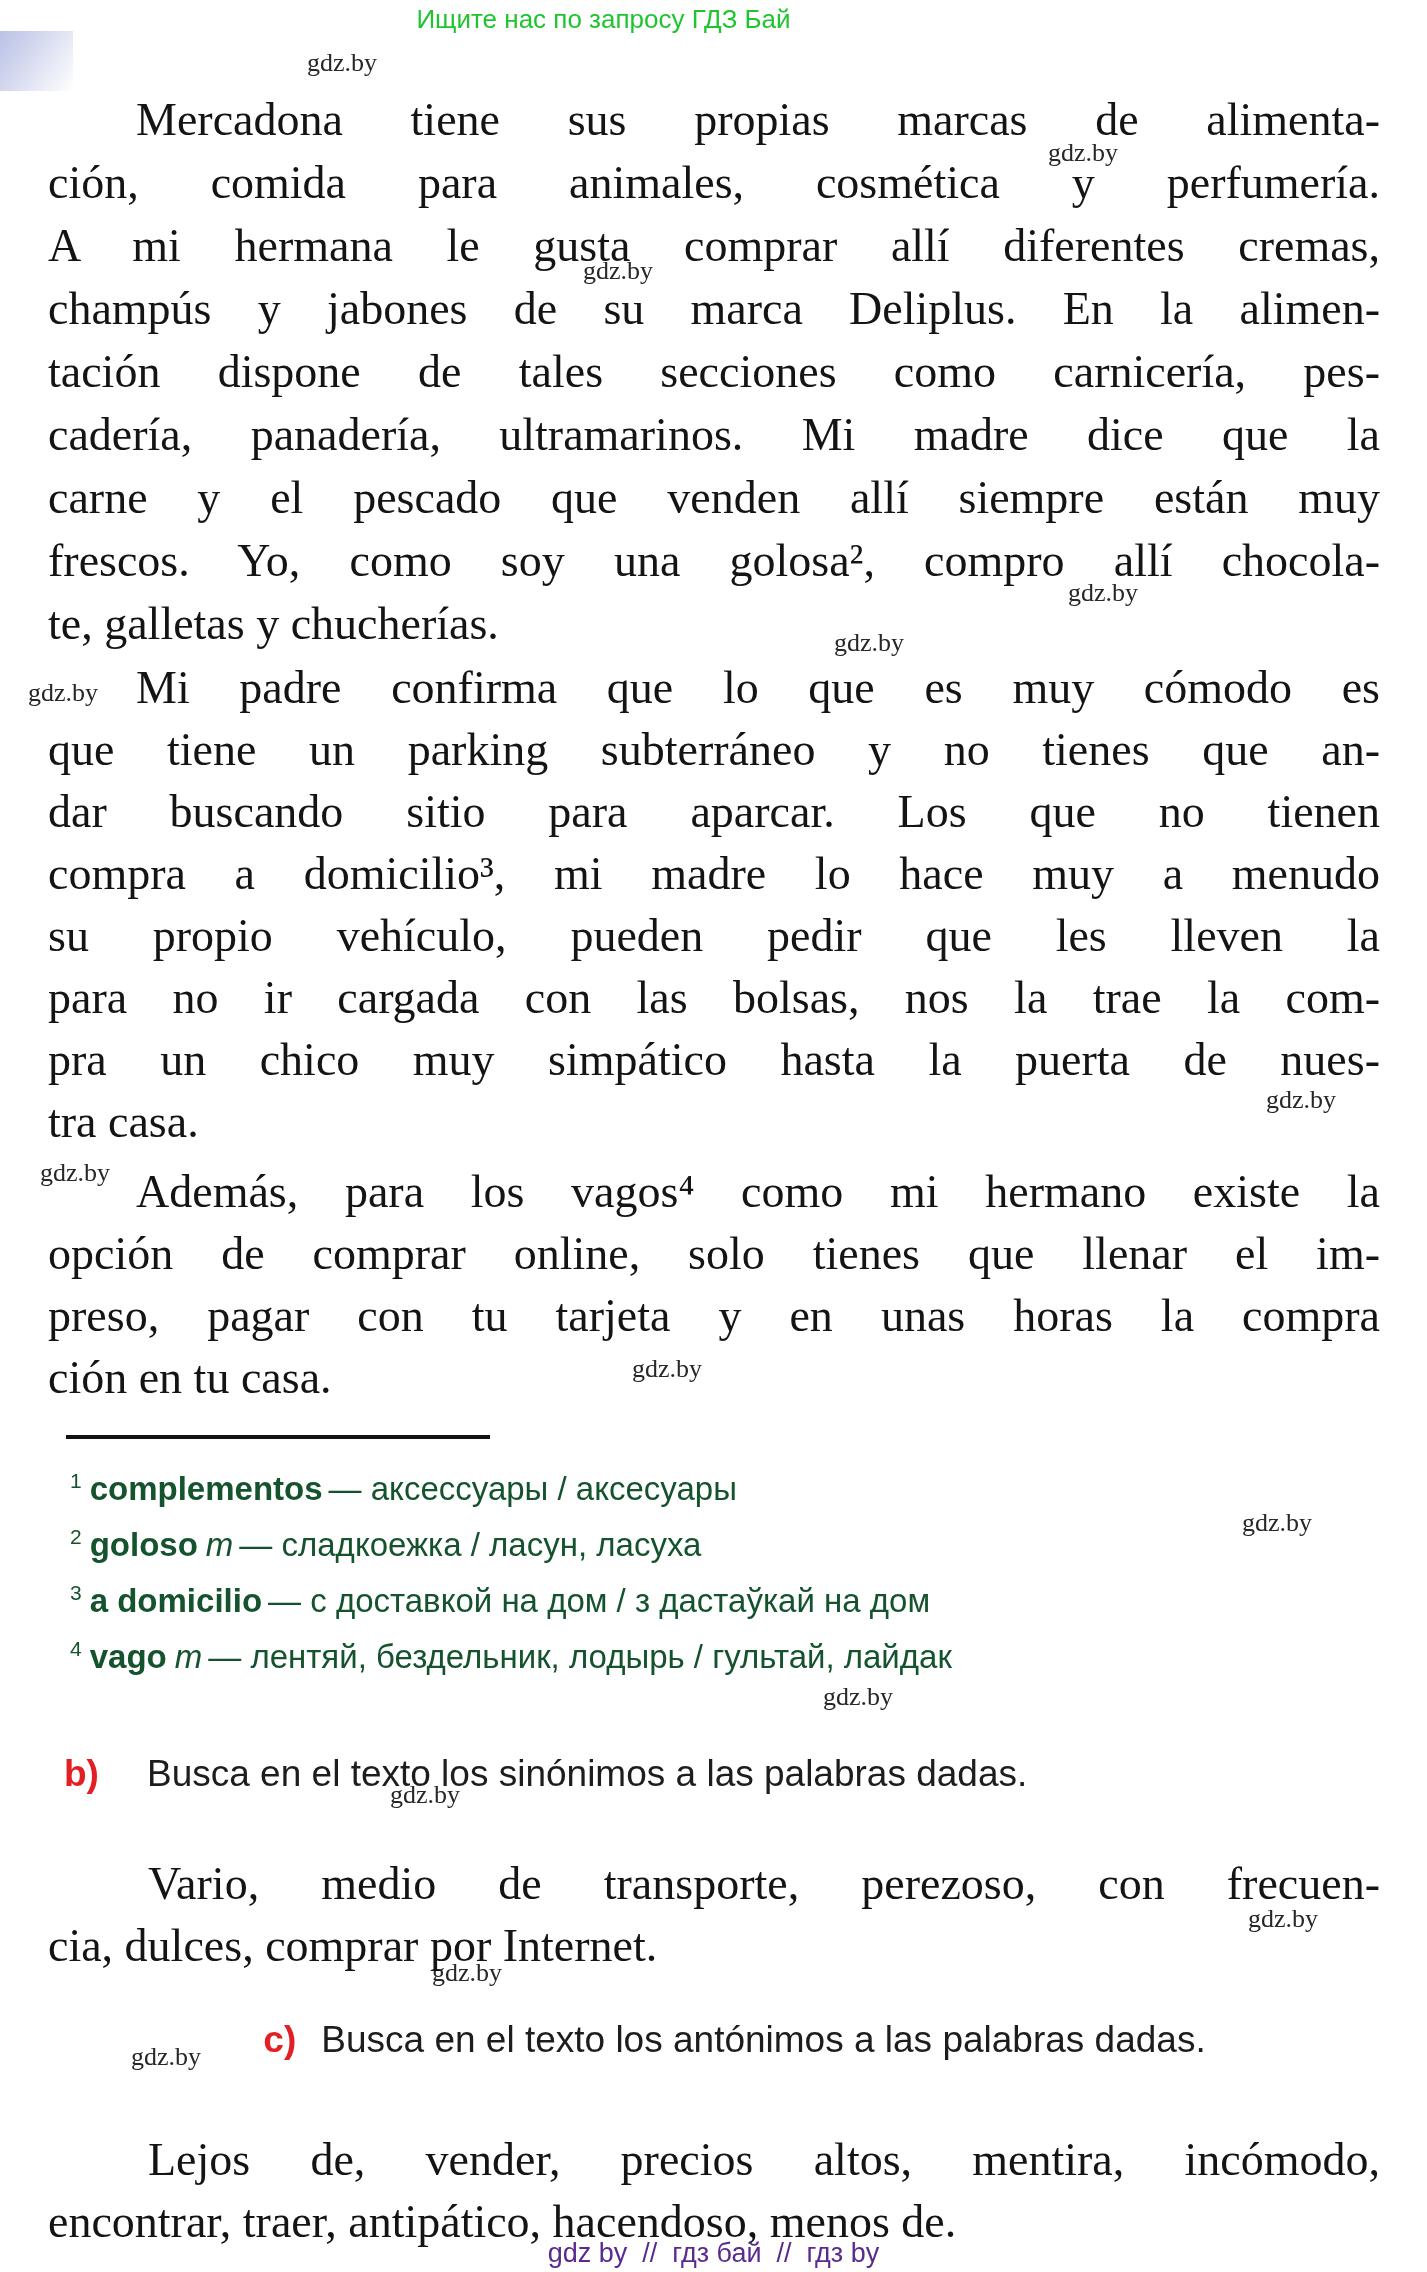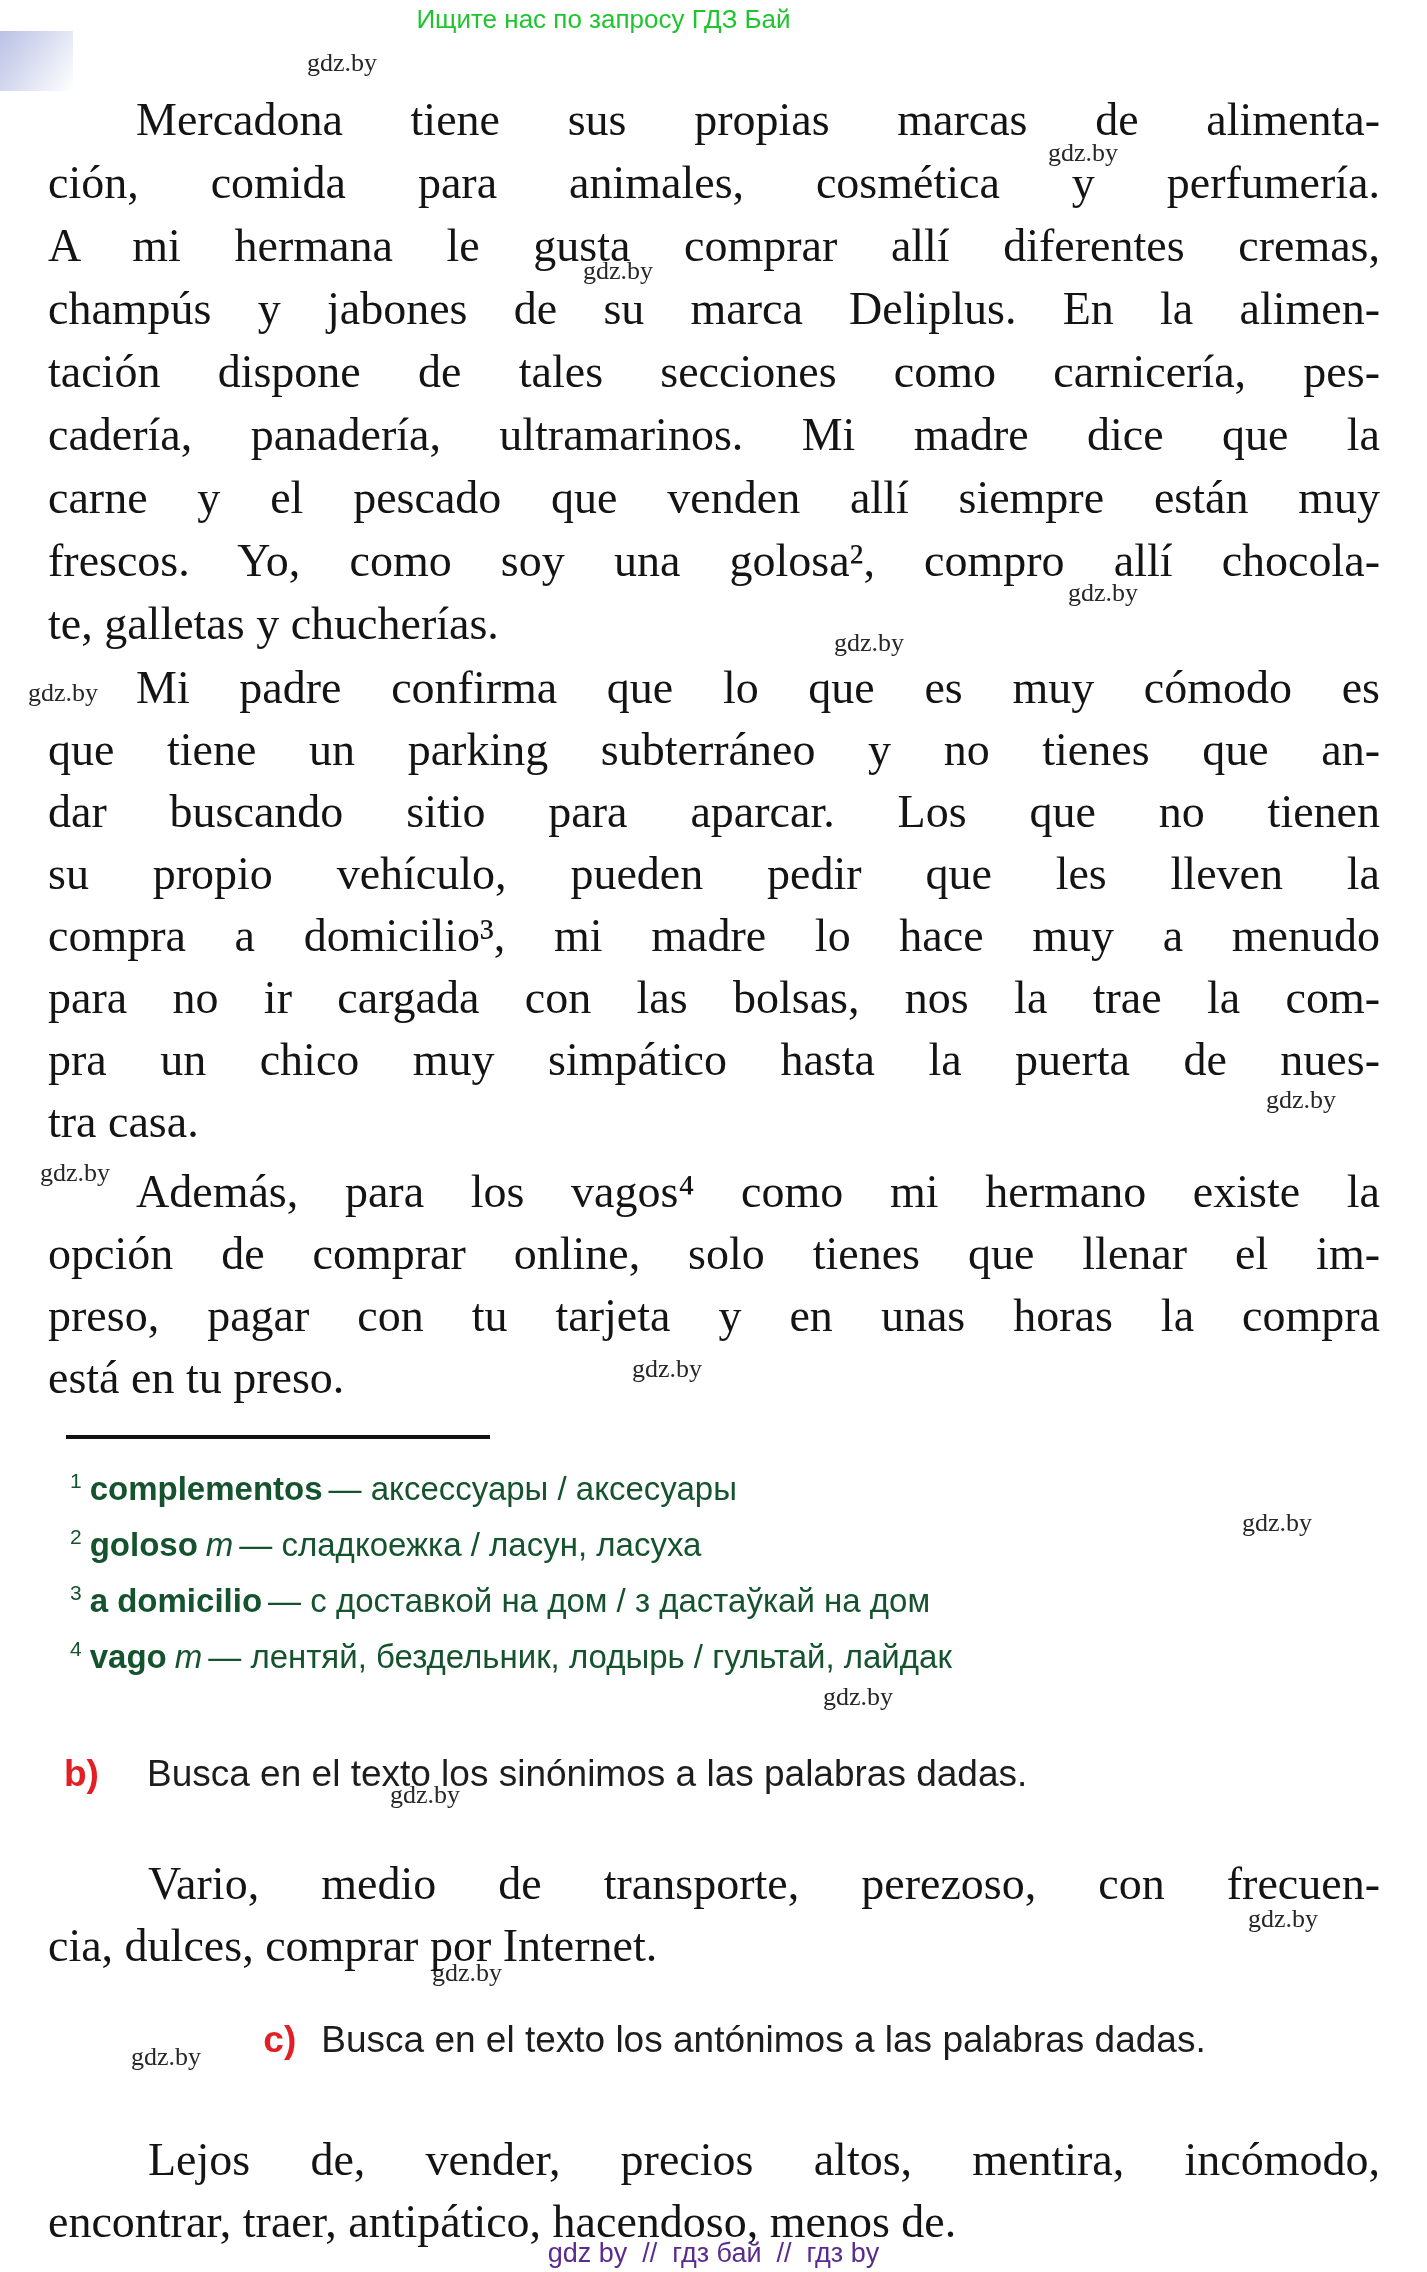--- a/index.html
+++ b/index.html
@@ -101,31 +101,31 @@
       <div class="tline">tación dispone de tales secciones como carnicería, pes-</div>
       <div class="tline">cadería, panadería, ultramarinos. Mi madre dice que la</div>
       <div class="tline">carne y el pescado que venden allí siempre están muy</div>
       <div class="tline">frescos. Yo, como soy una golosa², compro allí chocola-</div>
       <div class="tline last">te, galletas y chucherías.</div>
     </div>
   <div class="para" id="p2">
       <div class="tline first">Mi padre confirma que lo que es muy cómodo es</div>
       <div class="tline">que tiene un parking subterráneo y no tienes que an-</div>
       <div class="tline">dar buscando sitio para aparcar. Los que no tienen</div>
+      <div class="tline">compra a domicilio³, mi madre lo hace muy a menudo</div>
       <div class="tline">su propio vehículo, pueden pedir que les lleven la</div>
-      <div class="tline">compra a domicilio³, mi madre lo hace muy a menudo</div>
       <div class="tline">para no ir cargada con las bolsas, nos la trae la com-</div>
       <div class="tline">pra un chico muy simpático hasta la puerta de nues-</div>
       <div class="tline last">tra casa.</div>
     </div>
   <div class="para" id="p3">
       <div class="tline first">Además, para los vagos⁴ como mi hermano existe la</div>
       <div class="tline">opción de comprar online, solo tienes que llenar el im-</div>
       <div class="tline">preso, pagar con tu tarjeta y en unas horas la compra</div>
-      <div class="tline last">está en tu preso.</div>
+      <div class="tline last">ción en tu casa.</div>
     </div>
 
   <div class="footnote-rule"></div>
 
   <div class="footnotes">
     <div class="fn-row">
       <span class="fn-marker">1</span><span class="fn-term">complementos</span><span class="fn-translation">— аксессуары / аксесуары</span>
     </div>
     <div class="fn-row">
       <span class="fn-marker">2</span><span class="fn-term">goloso</span><span class="fn-pos">m</span><span class="fn-translation">— сладкоежка / ласун, ласуха</span>

